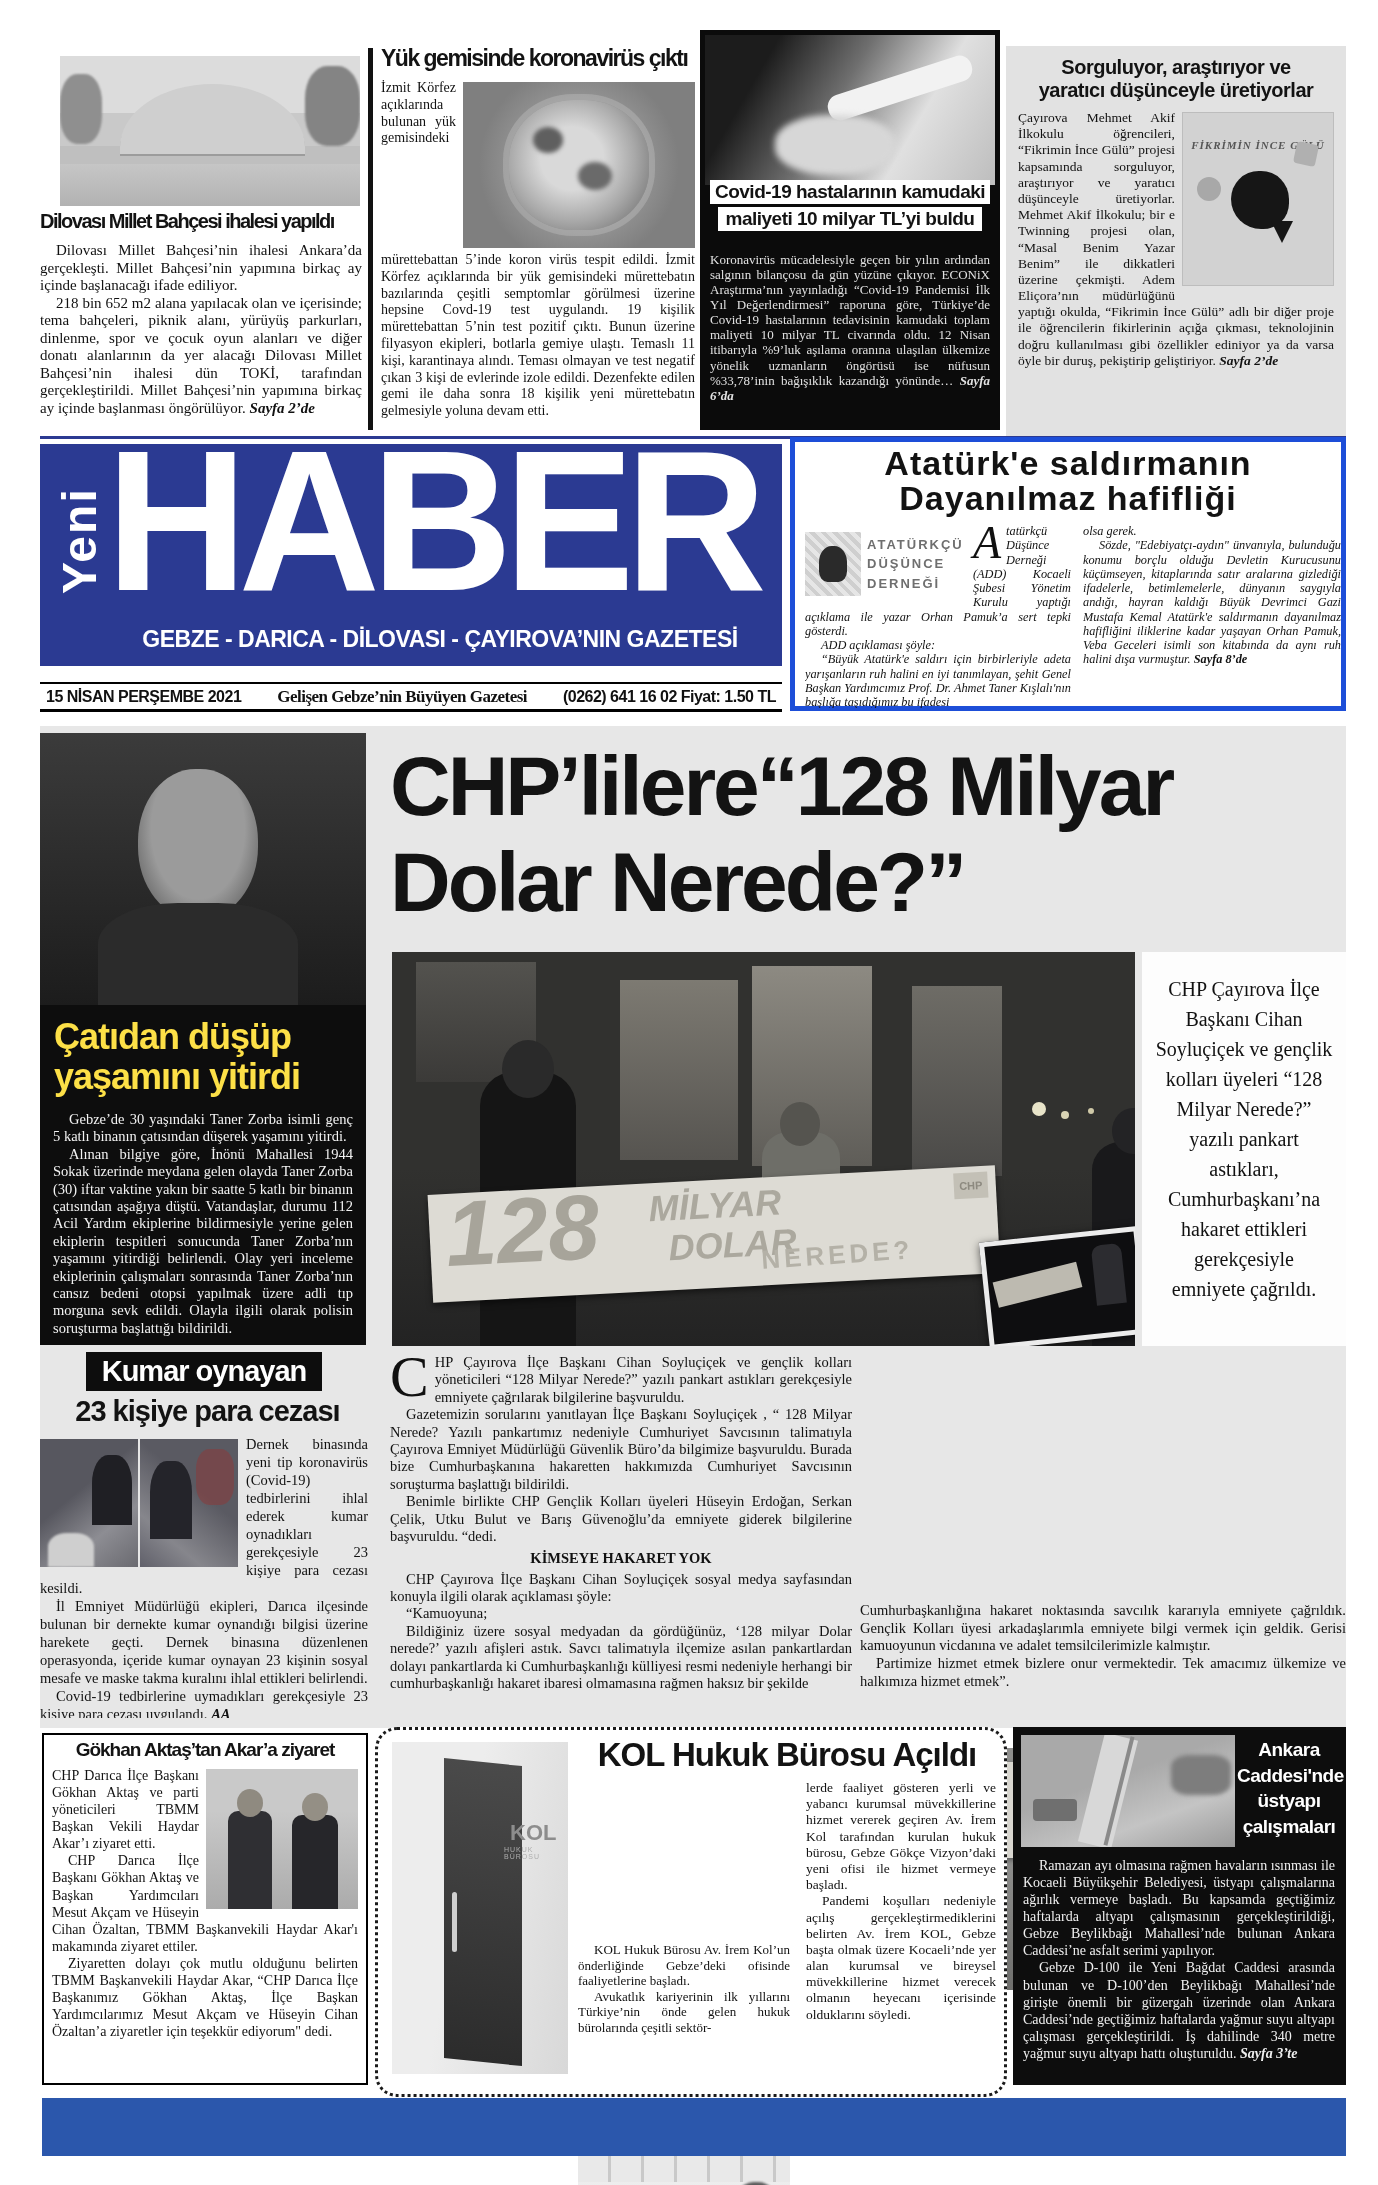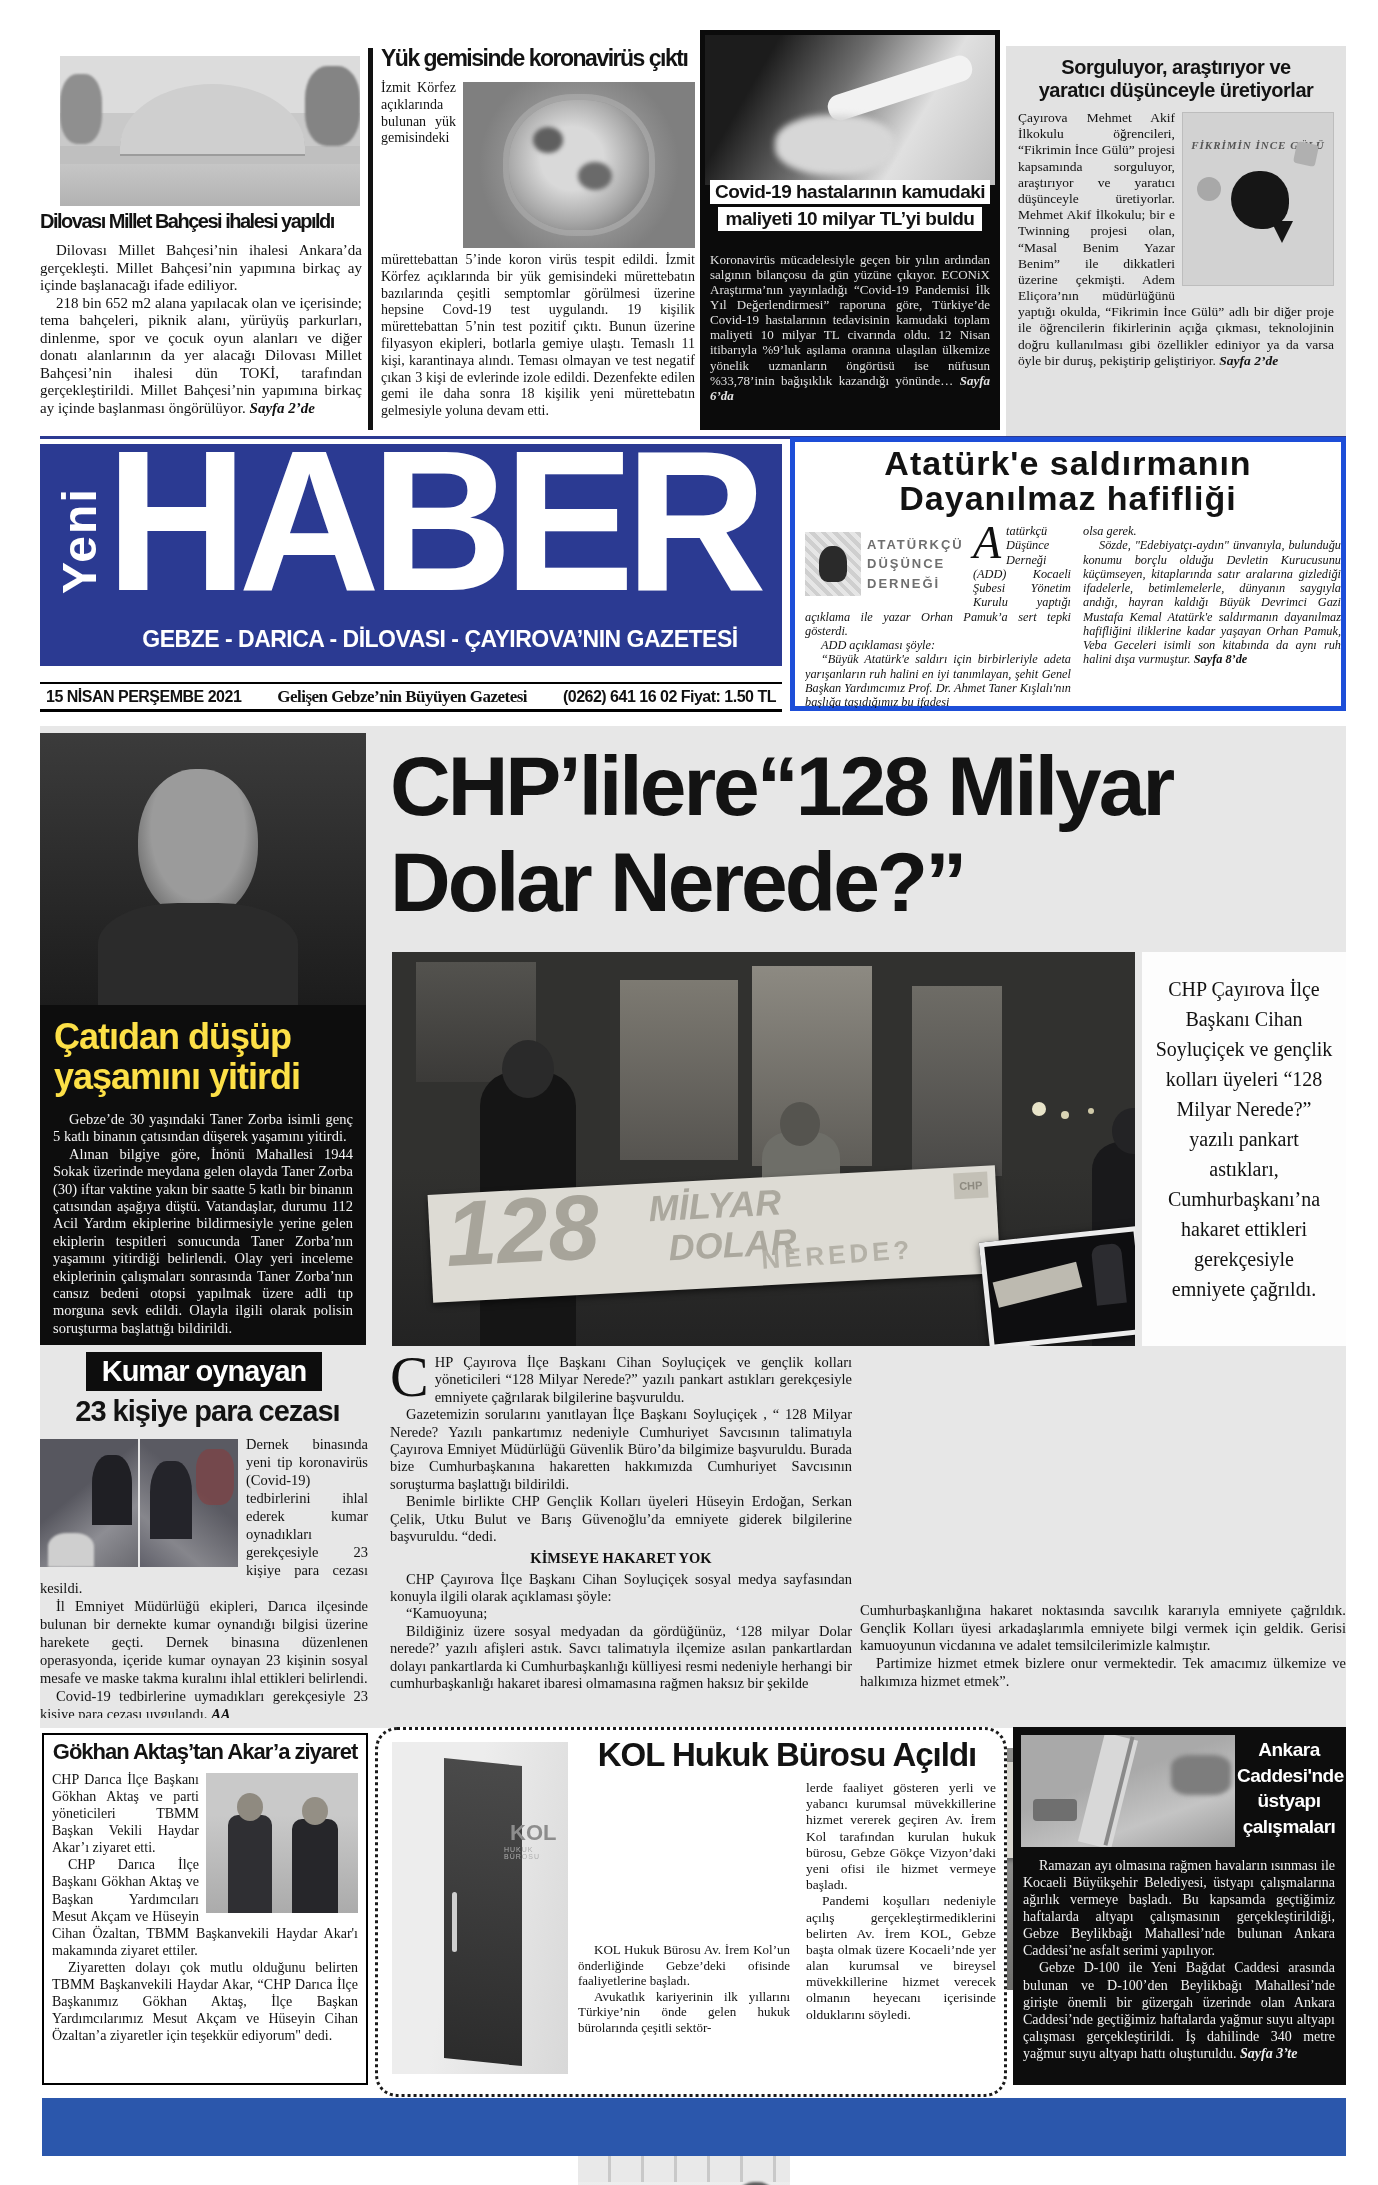--- a/index.html
+++ b/index.html
@@ -230,21 +230,21 @@
     <div class="head" style="left:370px;top:56px;width:32px;height:34px;background:#1a1a1c;"></div>
     <div class="abs" style="left:208px;top:128px;width:82px;height:114px;background:radial-gradient(ellipse at 50% 38%,#cbc7bd 0 55%,#a49f95 85%);border-radius:46% 46% 40% 40%;"></div>
   </div>
 
   <div class="bd just abs ovh" style="left:860px;top:1602px;width:486px;height:120px;font-size:14.5px;line-height:1.22;">
     <p class="noind">Cumhurbaşkanlığına hakaret noktasında savcılık kararıyla emniyete çağrıldık. Gençlik Kolları  üyesi arkadaşlarımla emniyete bilgi vermek için geldik. Gerisi kamuoyunun vicdanına ve adalet temsilcilerimizle kalmıştır.</p>
     <p>Partimize hizmet etmek bizlere onur vermektedir. Tek amacımız ülkemize ve halkımıza hizmet etmek”.</p>
   </div>
 
   <div class="abs" style="left:42px;top:1733px;width:326px;height:352px;border:2px solid #000;background:#fff;box-sizing:border-box;">
-    <div class="hl ctr" style="margin-top:4px;font-size:22px;letter-spacing:-1px;white-space:nowrap;">Gökhan Aktaş’tan Akar’a ziyaret</div>
+    <div class="hl ctr" style="margin-top:4px;font-size:19px;letter-spacing:-1px;white-space:nowrap;">Gökhan Aktaş’tan Akar’a ziyaret</div>
     <div class="bd just ovh" style="margin:6px 8px 0 8px;height:306px;font-size:14px;line-height:1.22;">
       <div class="photo" style="float:right;width:152px;height:140px;margin:2px 0 4px 7px;background:linear-gradient(#c9c9c9 0 30%,#ababab 100%);">
         <div class="fig" style="left:22px;top:42px;width:44px;height:98px;background:#2f2f33;"></div>
         <div class="head" style="left:31px;top:20px;width:26px;height:28px;background:#8f8a80;"></div>
         <div class="fig" style="left:86px;top:46px;width:46px;height:94px;background:#26262a;"></div>
         <div class="head" style="left:96px;top:24px;width:26px;height:28px;background:#948f85;"></div>
       </div>
       <p class="noind">CHP Darıca İlçe Başkanı Gökhan Aktaş ve parti yöneticileri TBMM Başkan Vekili Haydar Akar’ı ziyaret etti.</p>
       <p>CHP Darıca İlçe Başkanı Gökhan Aktaş ve Başkan Yardımcıları Mesut Akçam ve Hüseyin Cihan Özaltan, TBMM Başkanvekili Haydar Akar'ı makamında ziyaret ettiler.</p>
       <p>Ziyaretten dolayı çok mutlu olduğunu belirten TBMM Başkanvekili Haydar Akar, “CHP Darıca İlçe Başkanımız Gökhan Aktaş, İlçe Başkan Yardımcılarımız Mesut Akçam ve Hüseyin Cihan Özaltan’a ziyaretler için teşekkür ediyorum" dedi.</p>

